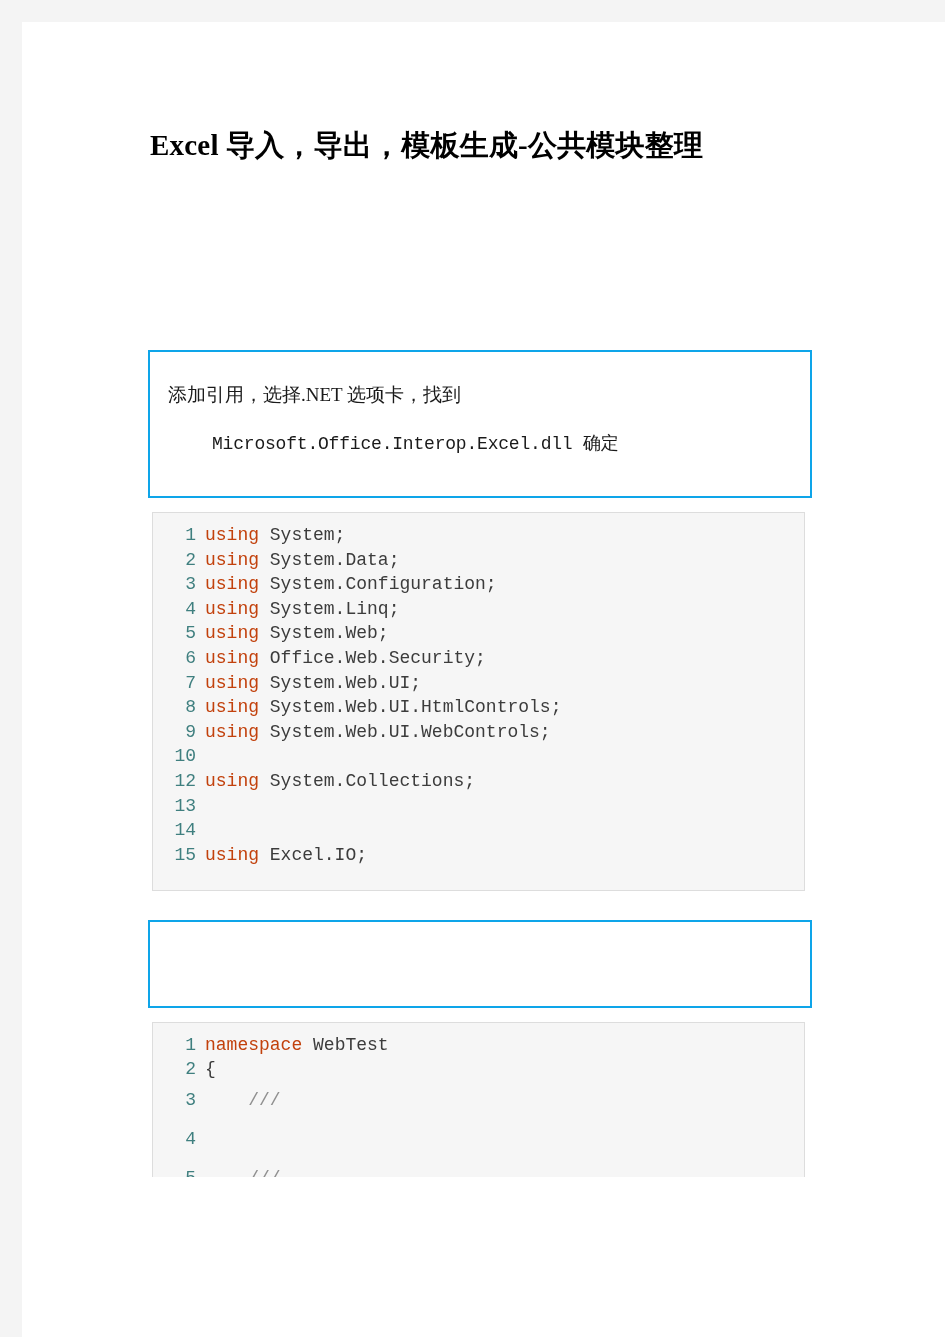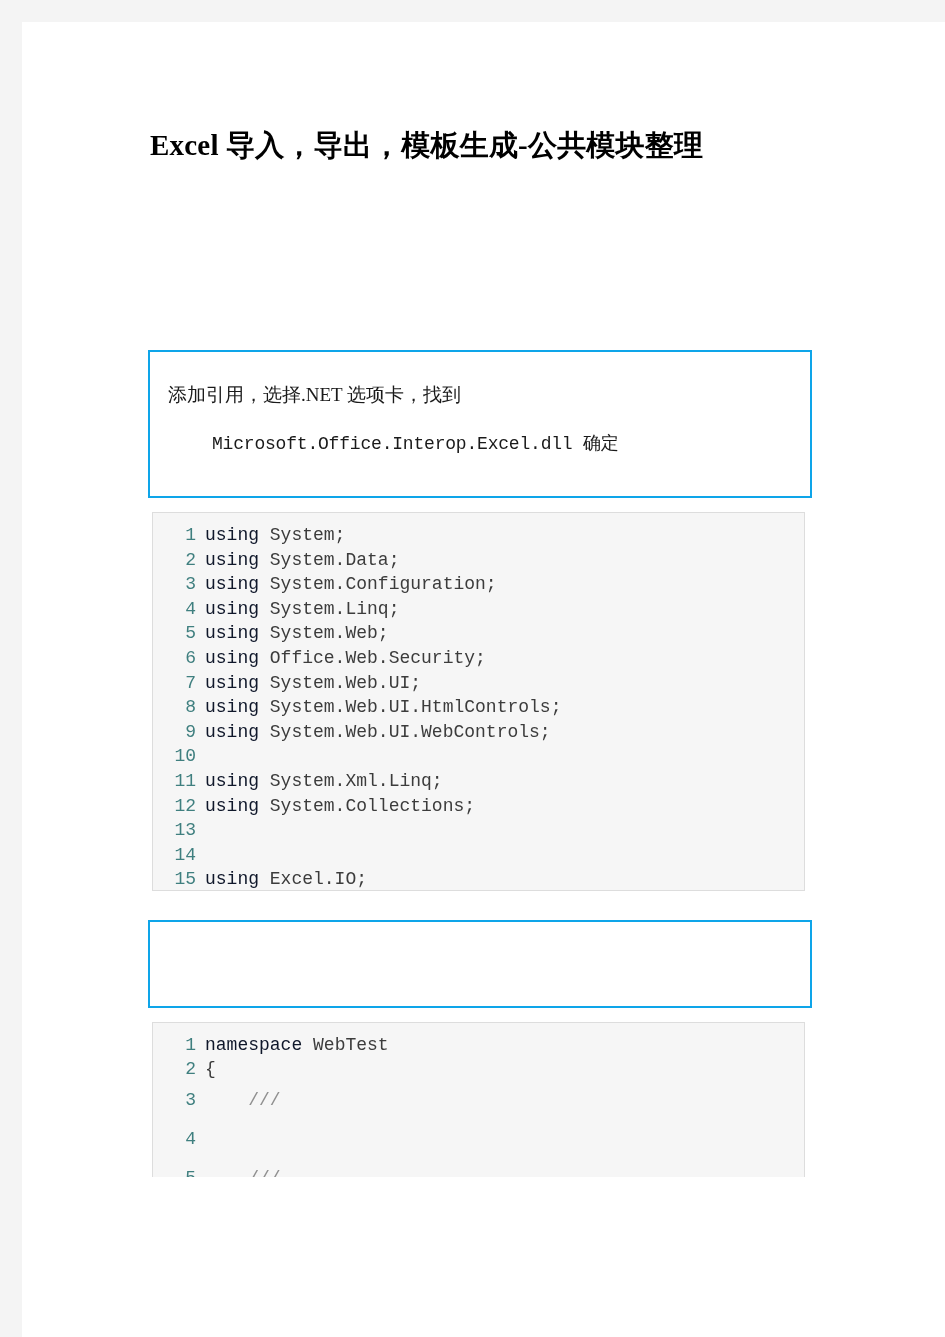--- a/index.html
+++ b/index.html
@@ -121,21 +121,21 @@
     min-width: 52px;
     text-align: right;
     padding-right: 9px;
     box-sizing: border-box;
     color: #3f7f7f;
     font-size: 18px;
     user-select: none;
   }
   .code-text { color: #3c3c3c; }
 
-  .tok-kw   { color: #0f172a; }
+  .tok-kw   { color: #c2410c; }
   .tok-plain{ color: #3c3c3c; }
   .tok-cmt-slash { color: #8f8f8f; }
   .tok-cmt  { color: #2e8b4f; }
 </style>
 </head>
 <body>
 
 <div class="page-sheet">
 
   <h1 class="doc-title">Excel 导入，导出，模板生成-公共模块整理</h1>
@@ -150,21 +150,20 @@
         <div class="code-line"><span class="ln">1</span><span class="code-text"><span class="tok-kw">using </span><span class="tok-plain">System;</span></span></div>
         <div class="code-line"><span class="ln">2</span><span class="code-text"><span class="tok-kw">using </span><span class="tok-plain">System.Data;</span></span></div>
         <div class="code-line"><span class="ln">3</span><span class="code-text"><span class="tok-kw">using </span><span class="tok-plain">System.Configuration;</span></span></div>
         <div class="code-line"><span class="ln">4</span><span class="code-text"><span class="tok-kw">using </span><span class="tok-plain">System.Linq;</span></span></div>
         <div class="code-line"><span class="ln">5</span><span class="code-text"><span class="tok-kw">using </span><span class="tok-plain">System.Web;</span></span></div>
         <div class="code-line"><span class="ln">6</span><span class="code-text"><span class="tok-kw">using </span><span class="tok-plain">Office.Web.Security;</span></span></div>
         <div class="code-line"><span class="ln">7</span><span class="code-text"><span class="tok-kw">using </span><span class="tok-plain">System.Web.UI;</span></span></div>
         <div class="code-line"><span class="ln">8</span><span class="code-text"><span class="tok-kw">using </span><span class="tok-plain">System.Web.UI.HtmlControls;</span></span></div>
         <div class="code-line"><span class="ln">9</span><span class="code-text"><span class="tok-kw">using </span><span class="tok-plain">System.Web.UI.WebControls;</span></span></div>
         <div class="code-line"><span class="ln">10</span></div>
-        <div class="code-line"><span class="ln">11</span><span class="code-text"><span class="tok-kw">using </span><span class="tok-plain">System.Xml.Linq;</span></span></div>
         <div class="code-line"><span class="ln">12</span><span class="code-text"><span class="tok-kw">using </span><span class="tok-plain">System.Collections;</span></span></div>
         <div class="code-line"><span class="ln">13</span></div>
         <div class="code-line"><span class="ln">14</span></div>
         <div class="code-line"><span class="ln">15</span><span class="code-text"><span class="tok-kw">using </span><span class="tok-plain">Excel.IO;</span></span></div>
       </div>
   </div>
 
   <div class="note-box box-2">
     <div class="note-line l1"></div>
   </div>

